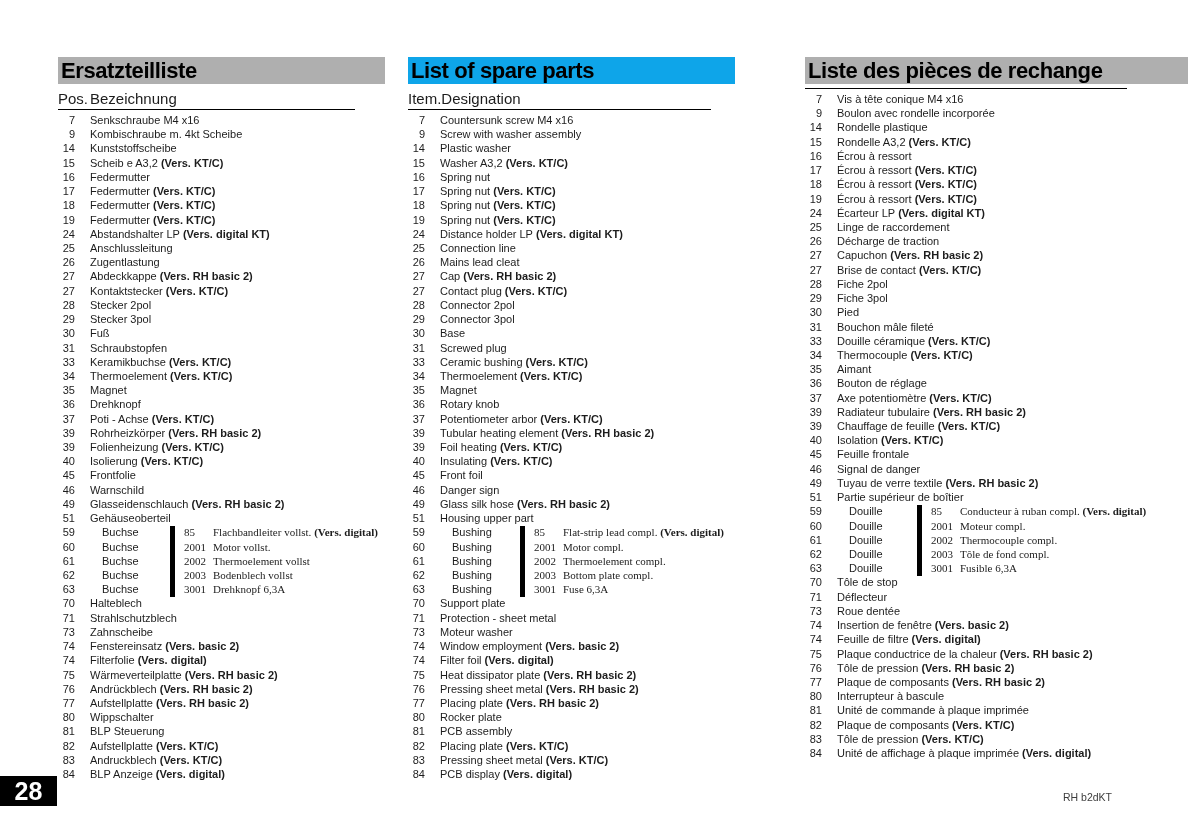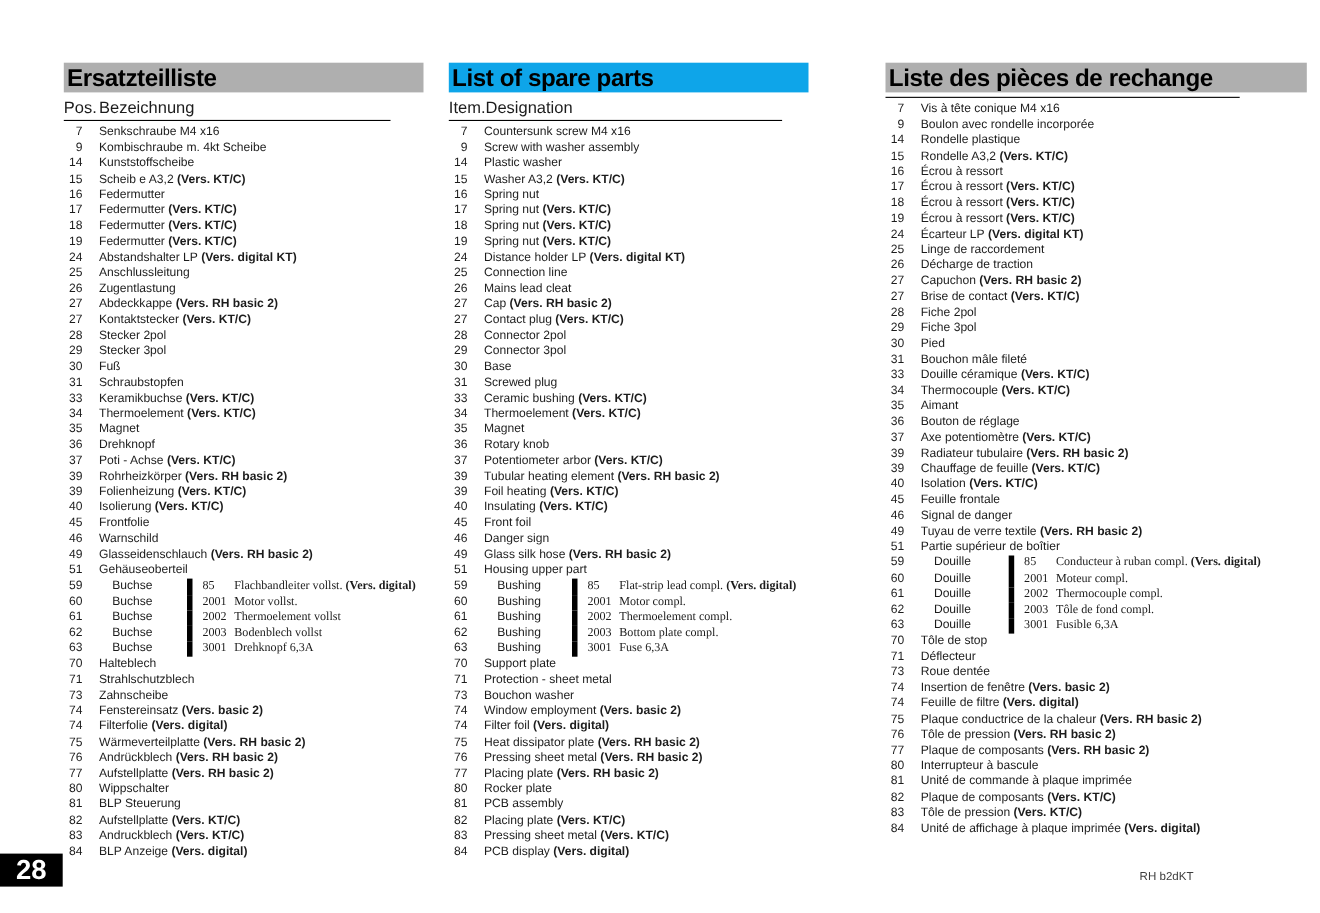--- a/index.html
+++ b/index.html
@@ -29,21 +29,21 @@
   .row.bushing .name{flex:0 0 68px;margin-left:27px;}
   .row.bushing .vbar{flex:0 0 5px;align-self:stretch;background:#000;}
   .row.bushing .sub{flex:0 0 29px;margin-left:9px;font-family:Liberation Serif, serif;}
   .row.bushing .txt{margin-left:0;font-family:Liberation Serif, serif;}
   .row b{font-weight:bold;}
   .page-box{
     position:absolute;left:0;top:776px;width:57px;height:30px;background:#000;
     color:#fff;font-size:25px;font-weight:bold;
     display:flex;align-items:center;justify-content:center;
   }
-  .doc-code{position:absolute;left:1036px;top:791px;font-size:10.5px;color:#3d3d3d;}
+  .doc-code{position:absolute;left:1063px;top:791px;font-size:10.5px;color:#3d3d3d;}
 </style>
 </head>
 <body>
 
 <div class="page">
 
   <section class="col col-de">
     <div class="title-bar" style="background: rgb(175, 175, 175);">
       <span>Ersatzteilliste</span>
     </div>
@@ -423,21 +423,21 @@
         <div class="row">
           <span class="pos">70</span>
           <span class="txt">Support plate</span>
         </div>
         <div class="row">
           <span class="pos">71</span>
           <span class="txt">Protection - sheet metal</span>
         </div>
         <div class="row">
           <span class="pos">73</span>
-          <span class="txt">Bouchon washer</span>
+          <span class="txt">Moteur washer</span>
         </div>
         <div class="row">
           <span class="pos">74</span>
           <span class="txt">Window employment<b> (Vers. basic 2)</b></span>
         </div>
         <div class="row">
           <span class="pos">74</span>
           <span class="txt">Filter foil<b> (Vers. digital)</b></span>
         </div>
         <div class="row">

